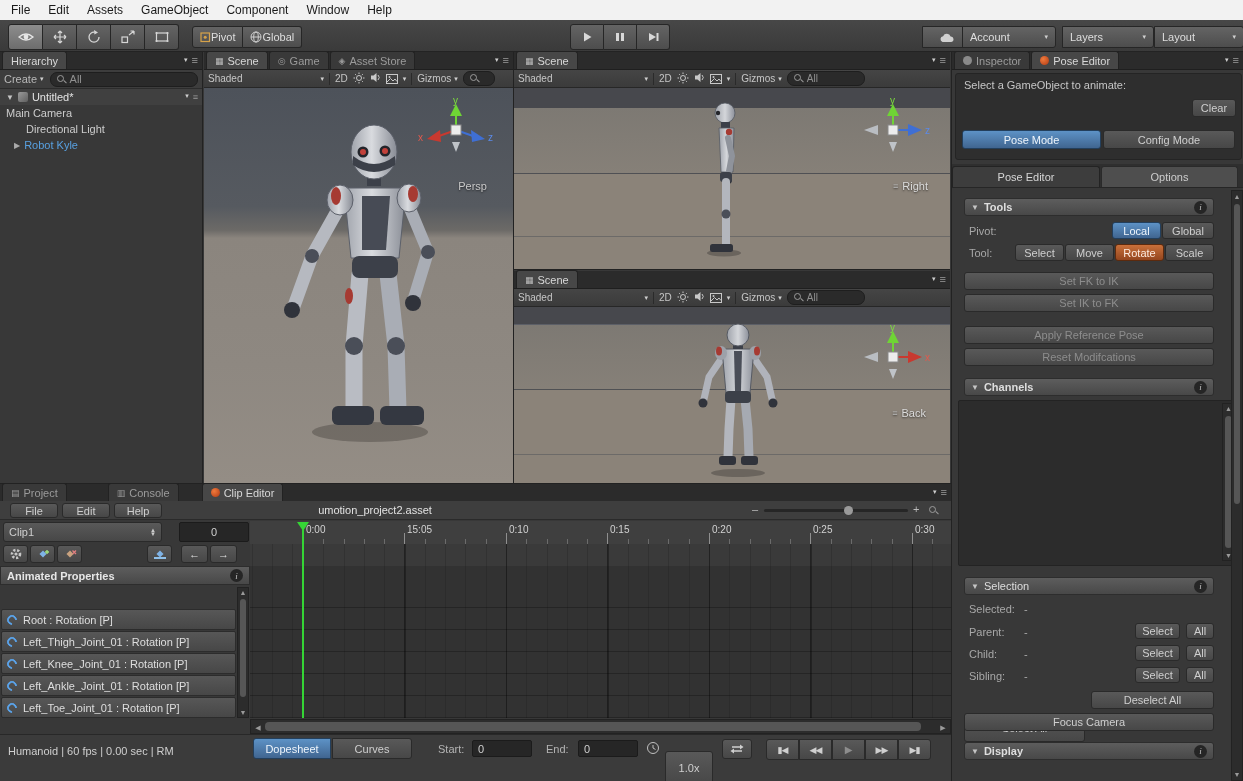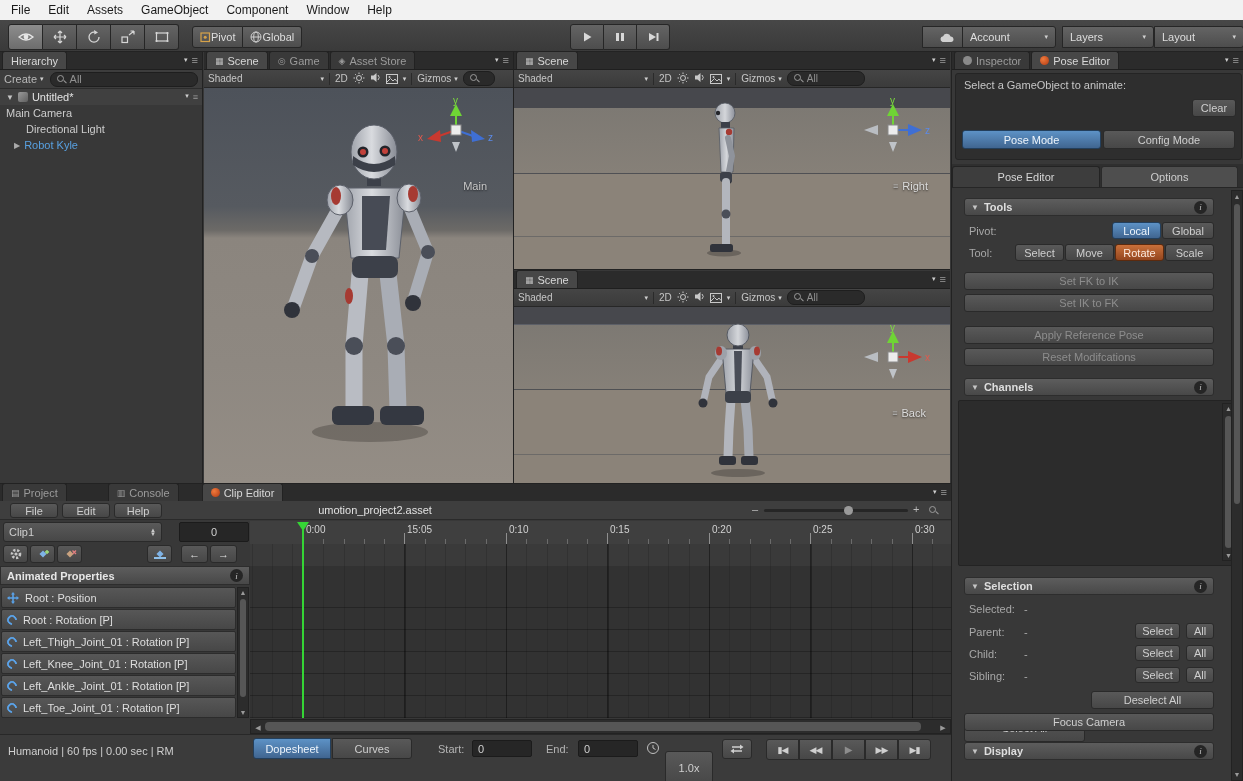--- a/index.html
+++ b/index.html
@@ -312,21 +312,21 @@
         <line x1="39" y1="36" x2="22" y2="42" stroke="#c8392f" stroke-width="2"></line>
         <polygon points="23,36 24,48 10,45" fill="#c8392f"></polygon>
         <text x="1" y="47" fill="#e05a4e" font-size="10">x</text>
         <line x1="39" y1="36" x2="56" y2="42" stroke="#3f6fd4" stroke-width="2"></line>
         <polygon points="54,36 55,48 68,45" fill="#3f6fd4"></polygon>
         <text x="71" y="47" fill="#5b8ae8" font-size="10">z</text>
         <polygon points="35,48 43,48 39,58" fill="#bfc3c8"></polygon>
         <rect x="34" y="31" width="10" height="10" fill="#ececec" stroke="#8a8a8a"></rect>
       </svg>
       <div class="viewlabel" style="right:26px;top:92px;color:#c9c9c9">
-          <span>Main</span>
+          <span>Persp</span>
         </div>
     </div>
   </div>
 
   <div class="abs" style="left:514px;top:52px;width:436px;height:218px;border-bottom:1px solid #222;box-sizing:border-box">
     <div class="tabbar">
       <span class="tab on">
           <span style="color:#bbb;font-size:9px">▦</span>
           <span>Scene</span>
         </span>
@@ -596,21 +596,21 @@
     <div class="abs" style="left:6px;top:348px;width:278px;height:164px;background:#2c2c2c;border:1px solid #232323;border-radius:2px">
       <div class="abs sbtrack" style="right:2px;top:2px;width:13px;height:158px">
         <span class="sbarrow" style="top:1px">▲</span>
         <span class="sbthumb" style="left:2px;right:2px;top:12px;height:132px"></span>
         <span class="sbarrow" style="bottom:1px">▼</span>
       </div>
     </div>
 
     <div class="abs sech" style="left:12px;top:525px;width:250px">
       <span class="fold">▼</span>
-      <span style="font-weight:bold">Selection</span>
+      <span style="font-weight:normal">Selection</span>
       <span class="info">i</span>
     </div>
     <span class="abs" style="left:17px;top:551px;color:#a8a8a8">Selected:</span>
     <span class="abs" style="left:72px;top:551px;color:#a8a8a8">-</span>
     <span class="abs" style="left:17px;top:574px;color:#a8a8a8">Parent:</span>
     <span class="abs" style="left:72px;top:574px;color:#a8a8a8">-</span>
     <span class="abs btn" style="left:183px;top:571px;width:45px;height:16px">
         <span>Select</span>
       </span>
     <span class="abs btn" style="left:234px;top:571px;width:28px;height:16px">
@@ -734,26 +734,20 @@
       </span>
     <span class="abs btn" style="left:210px;top:61px;width:27px;height:18px">
         <span style="color:#e0e0e0">→</span>
       </span>
 
     <div class="abs sech" style="left:0;top:82px;width:250px;height:19px;border-radius:0">
       <span style="font-weight:bold;color:#e6e6e6">Animated Properties</span>
       <span class="info">i</span>
     </div>
 
-    <div class="prow" style="left:1px;top:103px">
-      <svg width="12" height="12">
-          <path d="M6 0 L8 2.5 H6.8 V5.2 H9.5 V4 L12 6 L9.5 8 V6.8 H6.8 V9.5 H8 L6 12 L4 9.5 H5.2 V6.8 H2.5 V8 L0 6 L2.5 4 V5.2 H5.2 V2.5 H4 Z" fill="#5aa2e8"></path>
-        </svg>
-      <span>Root : Position</span>
-    </div>
     <div class="prow" style="left:1px;top:125px">
         <span class="rot-icon"></span>
         <span>Root : Rotation [P]</span>
       </div>
     <div class="prow" style="left:1px;top:147px">
         <span class="rot-icon"></span>
         <span>Left_Thigh_Joint_01 : Rotation [P]</span>
       </div>
     <div class="prow" style="left:1px;top:169px">
         <span class="rot-icon"></span>

